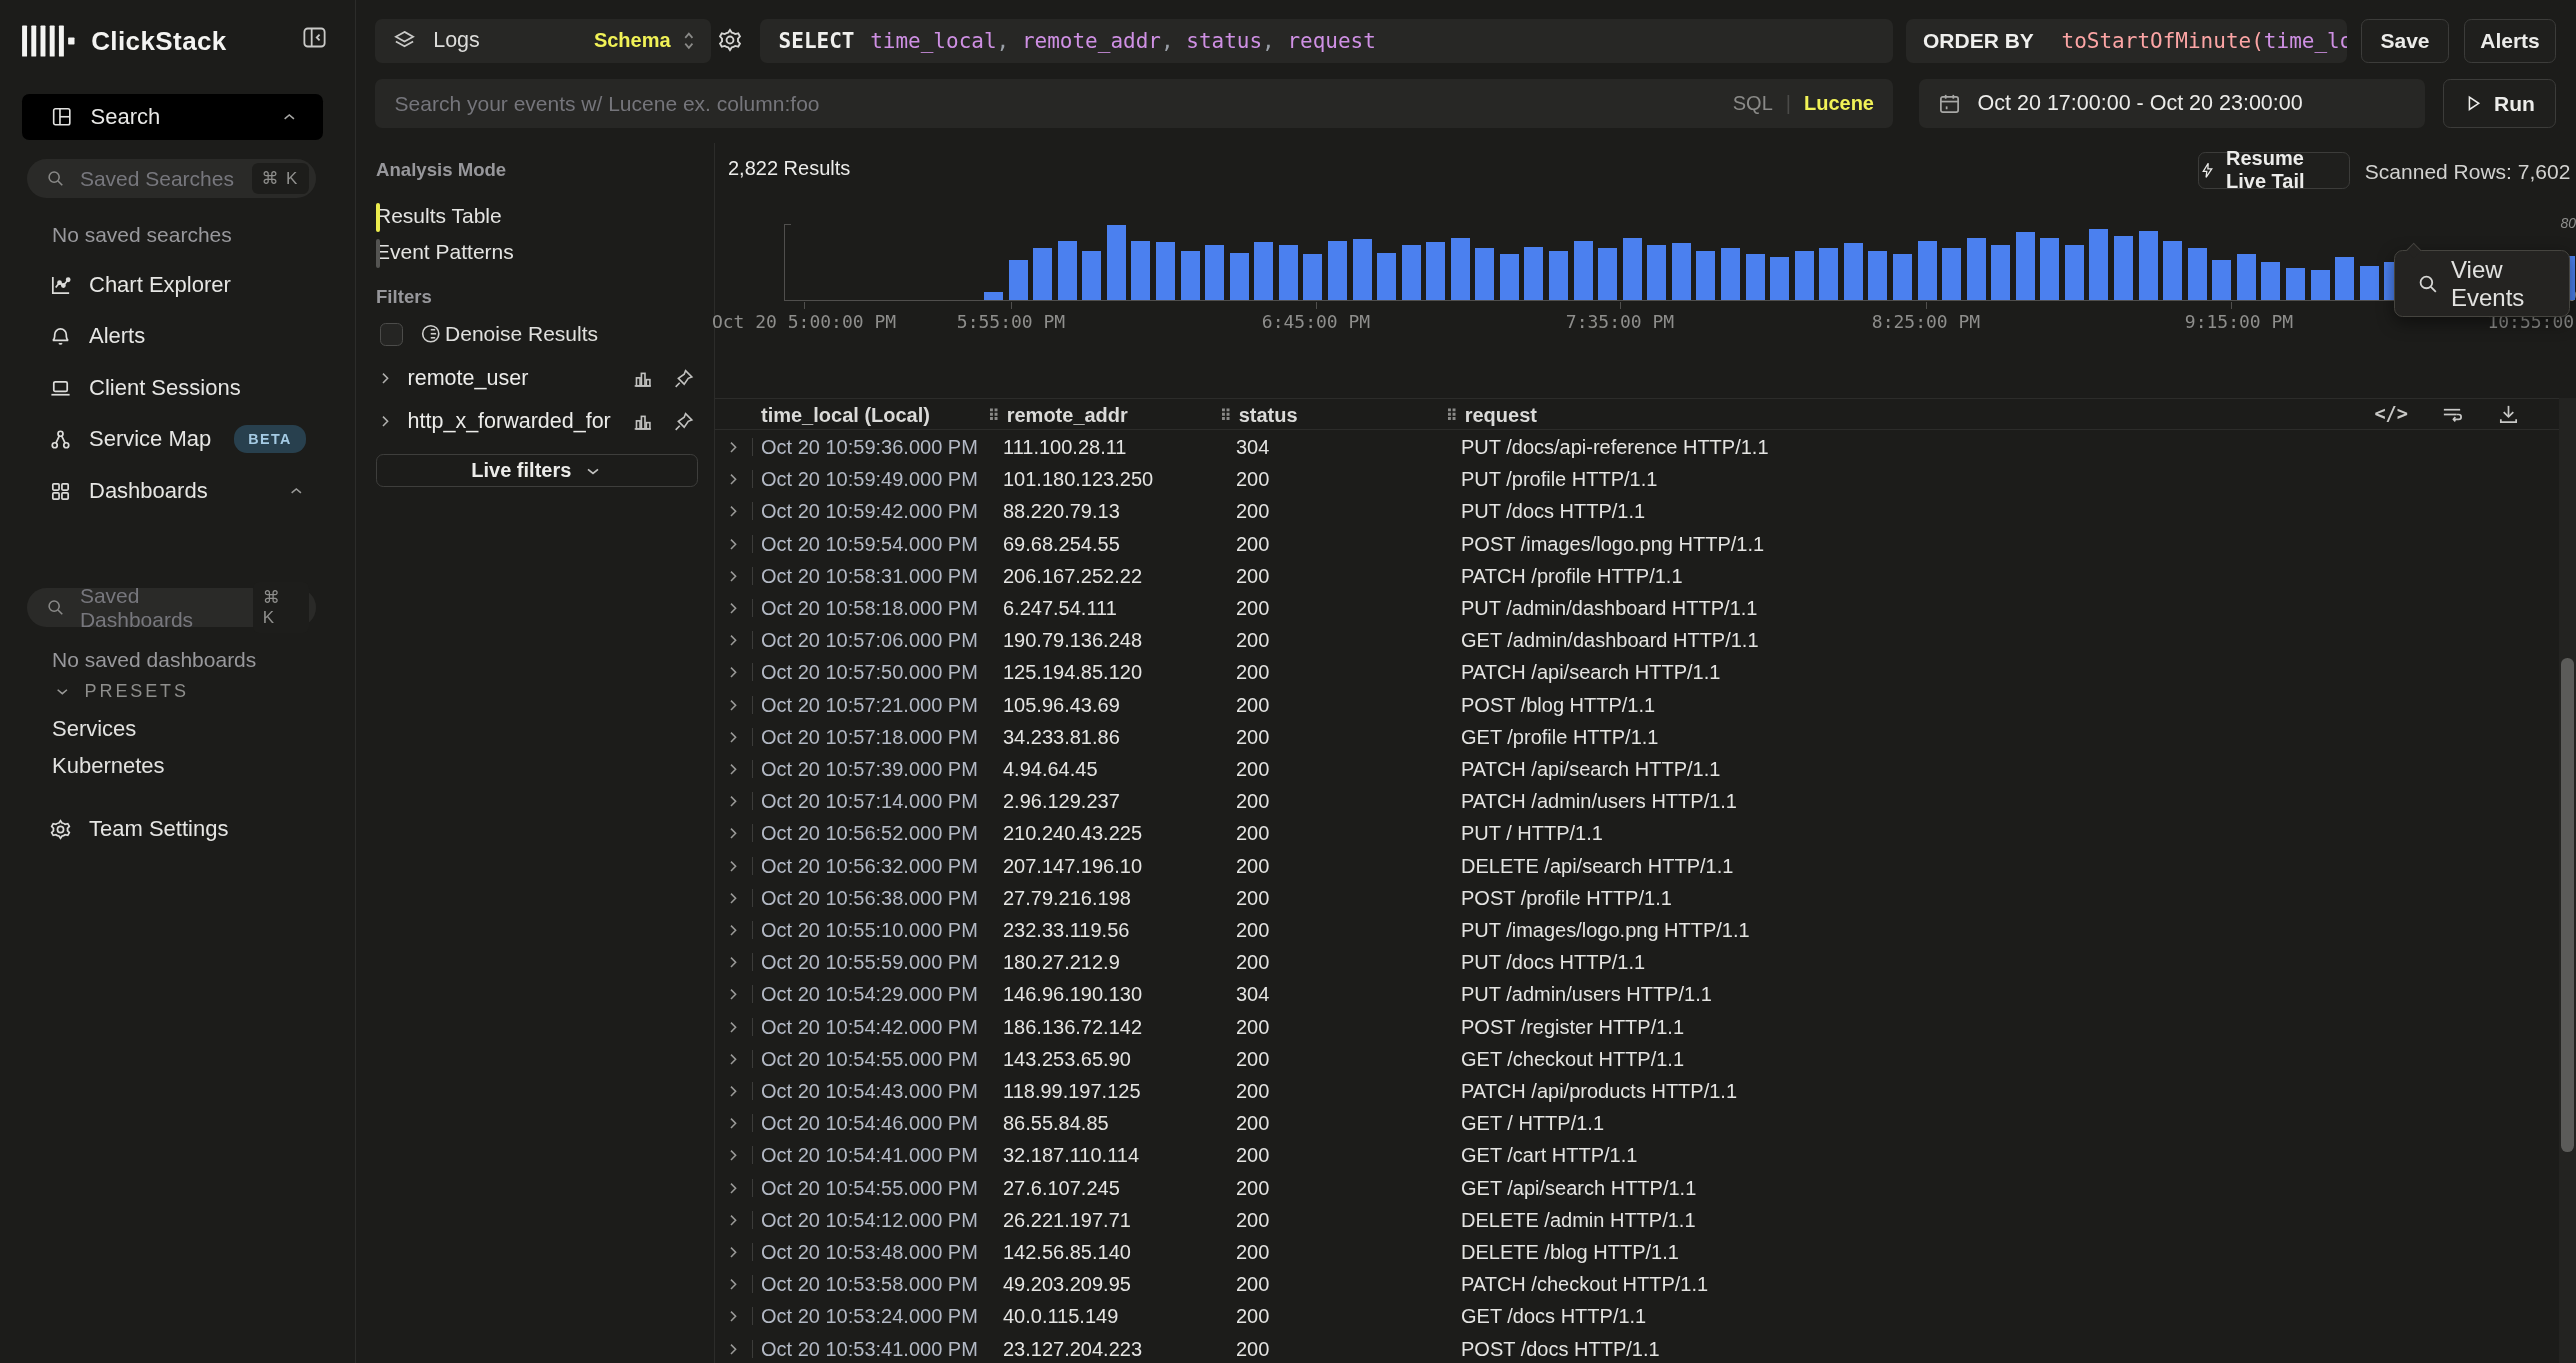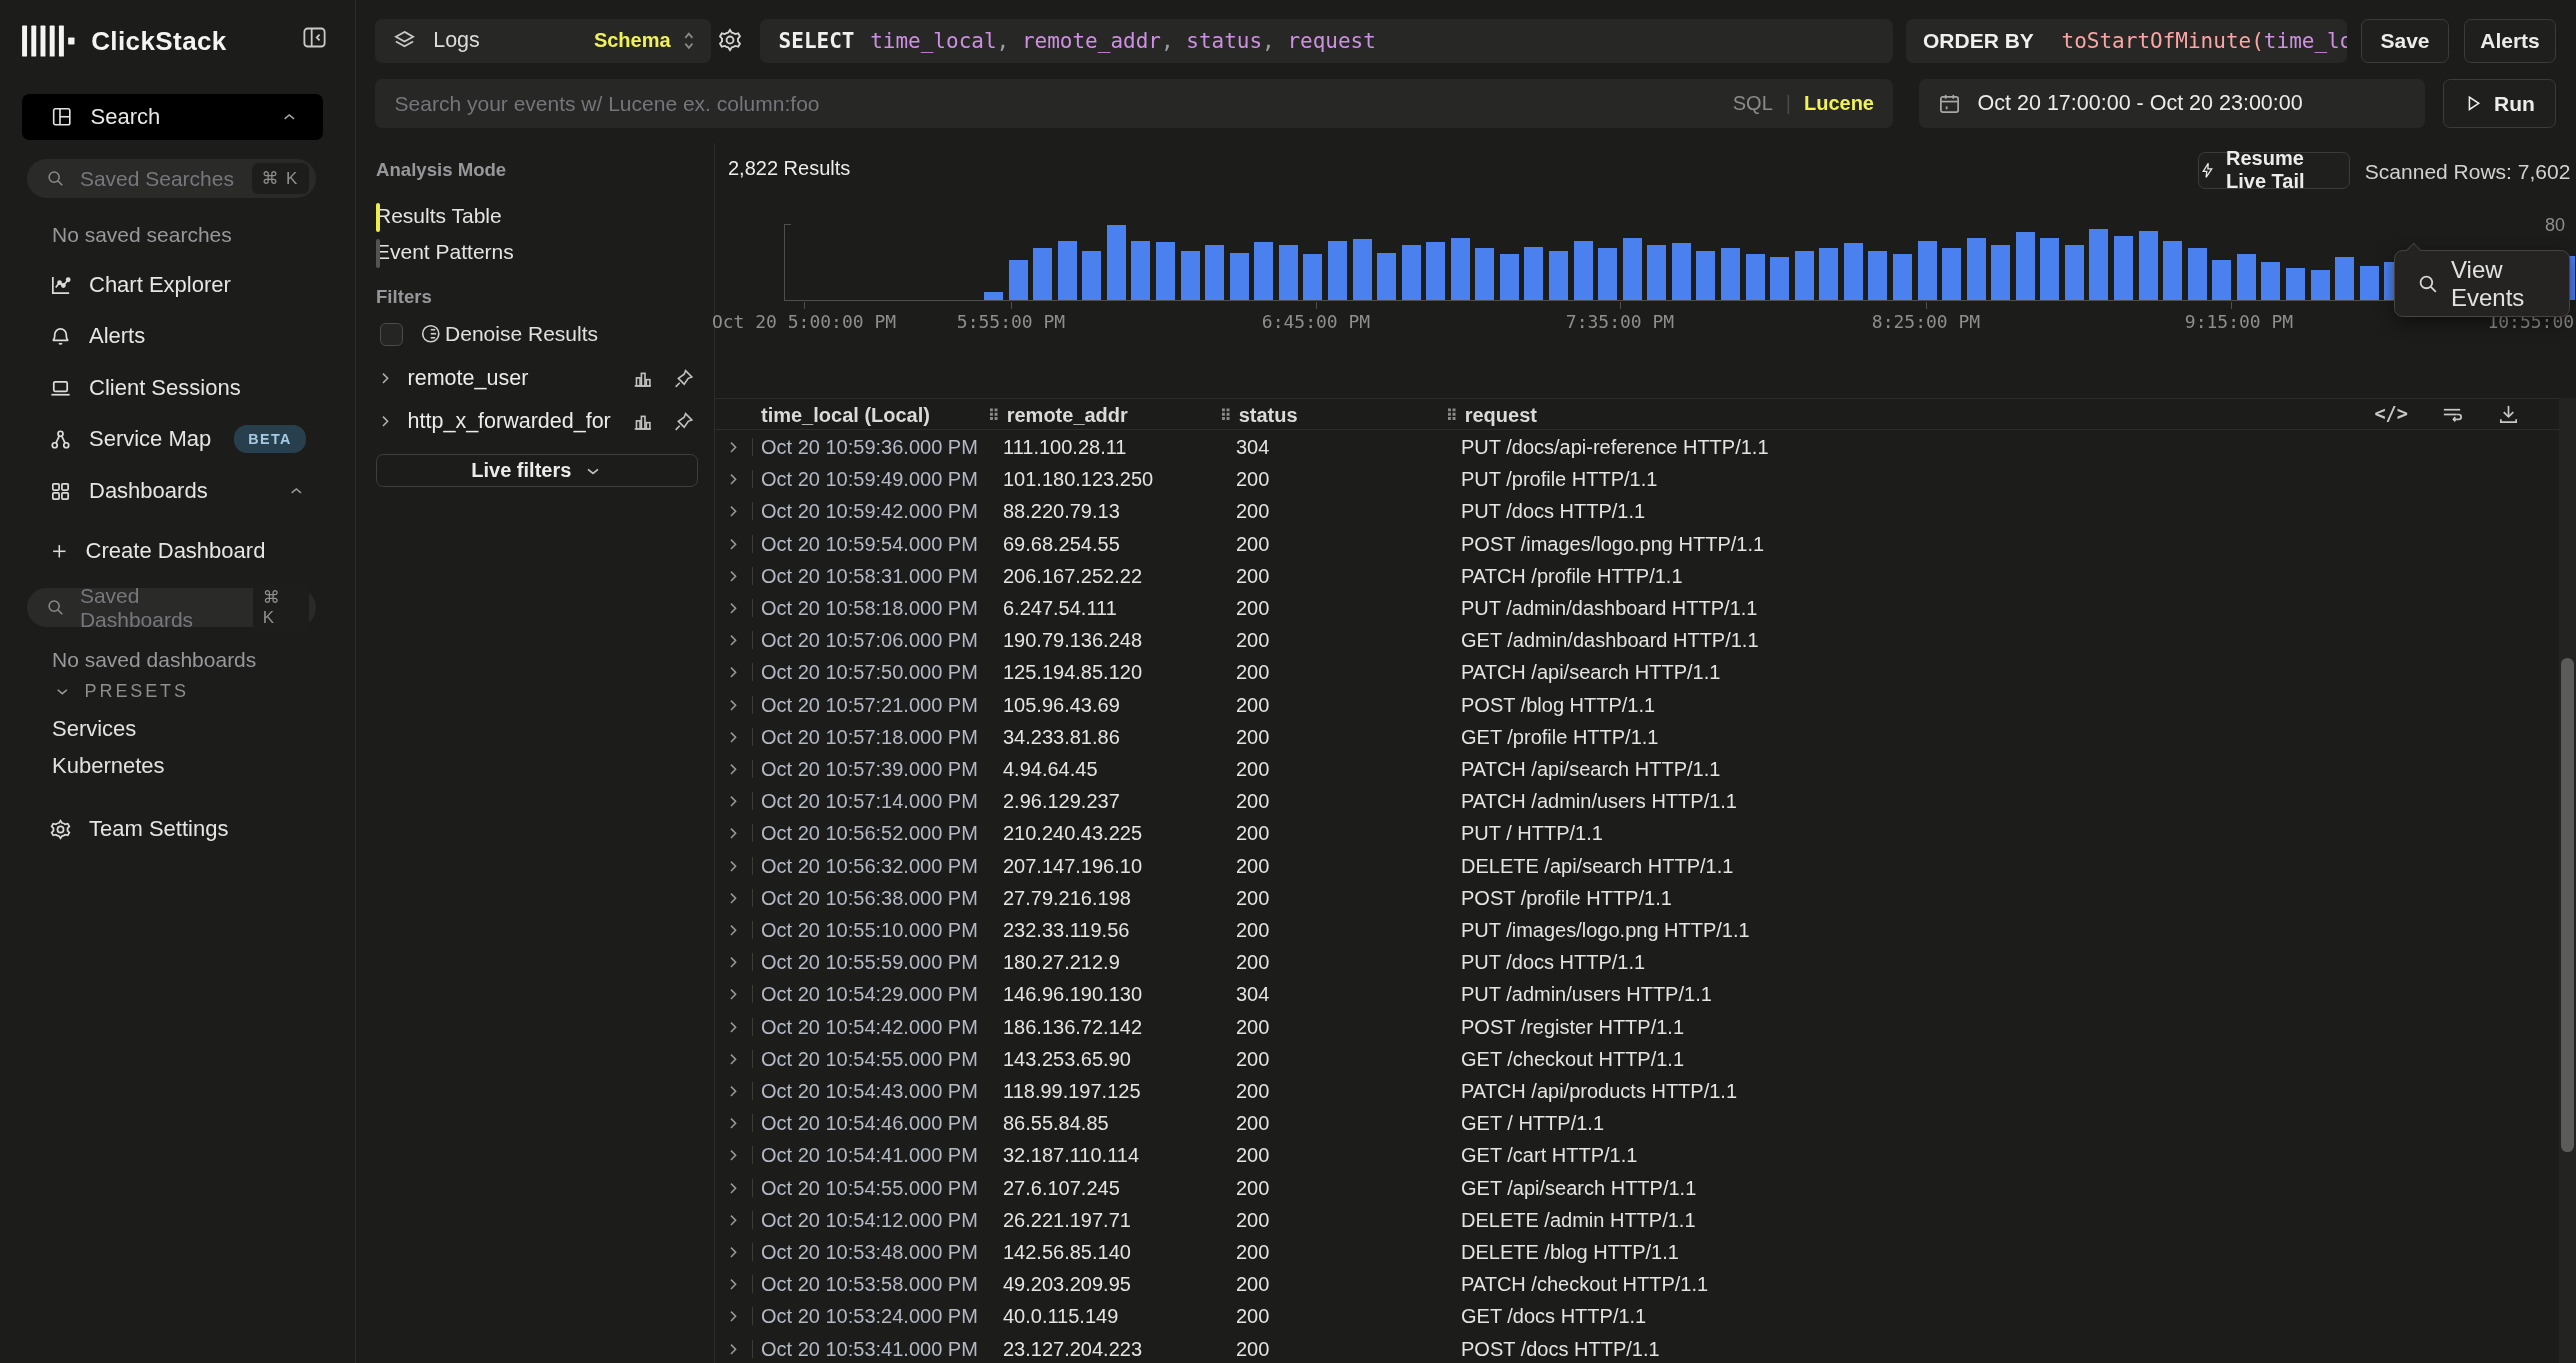--- a/index.html
+++ b/index.html
@@ -96,21 +96,21 @@
   .more-btn .caret{margin-left:11.4px;color:#c2c2c0;}
 
   
   .results{position:absolute;left:715px;top:143px;width:1861px;height:1221px;}
   .res-count{position:absolute;left:13px;top:14.3px;font-size:20px;color:#ececea;}
   .resume-btn{left:1483px;top:8.6px;width:152px;height:37px;font-size:20px;}
   .resume-btn .ico{margin-right:10px;}
   .scanned{position:absolute;right:5.7px;top:17px;font-size:21px;color:#d2d2d0;}
 
   .chart{position:absolute;left:0;top:68px;width:1861px;height:125px;}
-  .ytick{position:absolute;right:11px;text-align:right;font-size:18px;color:#8e8e8c;}
+  .ytick{position:absolute;right:0;text-align:right;font-size:14px;color:#8e8e8c;font-style:italic;}
   .axis-v{position:absolute;left:69px;top:13px;width:1.4px;height:77px;background:#504f4d;}
   .axis-cap{position:absolute;left:69px;top:13px;width:7.2px;height:1.4px;background:#504f4d;}
   .axis-h{position:absolute;left:69px;top:89px;width:1785px;height:1.4px;background:#504f4d;}
   .bars{position:absolute;left:0;top:0;width:1861px;height:89px;}
   .bar{position:absolute;bottom:0;width:18.6px;background:#4b80ef;}
   .xtick{position:absolute;top:91px;width:1.4px;height:7.2px;background:#504f4d;}
   .xlab{position:absolute;top:100px;font-size:18px;color:#8e8e8c;white-space:nowrap;transform:translateX(-50%);}
 
   .thead{position:absolute;left:0;top:255px;width:1844px;height:32px;border-top:0.7px solid #2c2c2a;
          border-bottom:0.7px solid #2c2c2a;font-size:20px;font-weight:600;color:#dadad8;}
@@ -253,29 +253,20 @@
           </span>
           <span class="lbl">Dashboards</span>
           <span class="caret">
             <svg width="18.6" height="18.6" viewBox="0 0 24 24" fill="none" stroke="currentColor" stroke-width="2">
               <polyline points="6,14 12,9 18,14"></polyline>
             </svg>
           </span>
         </div>
       </div>
 
-    <div class="nav-item" style="top:528px;">
-      <span class="ico" style="margin-left:50px;width:18.6px;">
-        <svg width="18.6" height="18.6" viewBox="0 0 24 24" fill="none" stroke="currentColor" stroke-width="2">
-            <line x1="12" y1="4" x2="12" y2="20"></line>
-            <line x1="4" y1="12" x2="20" y2="12"></line>
-          </svg>
-      </span>
-      <span class="lbl">Create Dashboard</span>
-    </div>
 
     <div class="pill-input" style="top:588px;">
       <span class="ico">
         <svg width="18.6" height="18.6" viewBox="0 0 24 24" fill="none" stroke="currentColor" stroke-width="2">
             <circle cx="10.5" cy="10.5" r="6.5"></circle>
             <line x1="15.5" y1="15.5" x2="21" y2="21"></line>
           </svg>
       </span>
       <span class="ph">Saved Dashboards</span>
       <span class="kbd">⌘ K</span>

